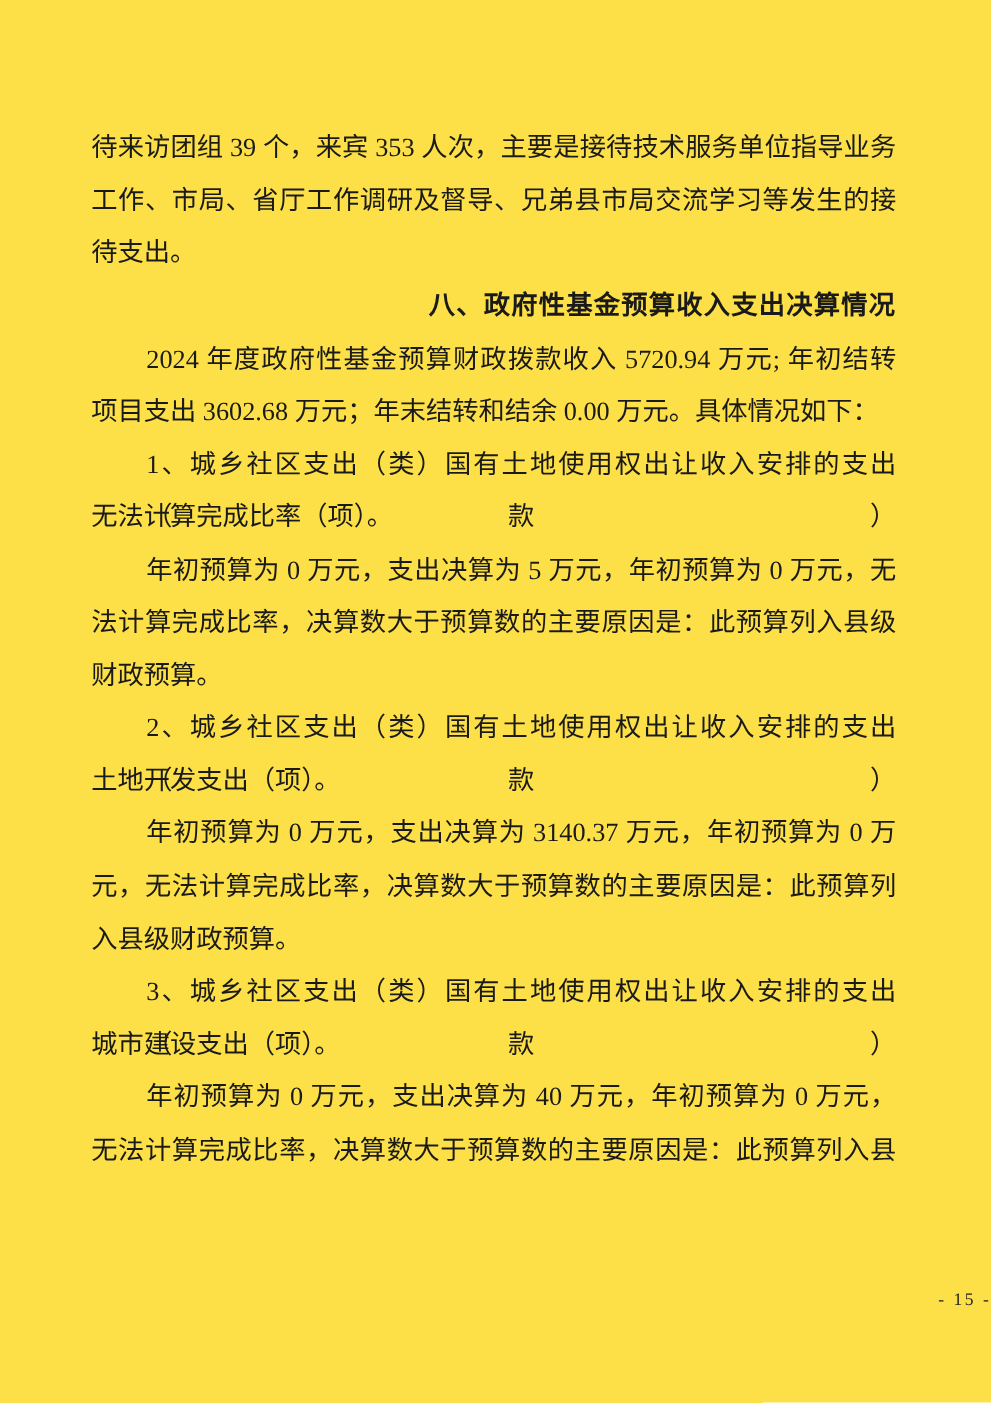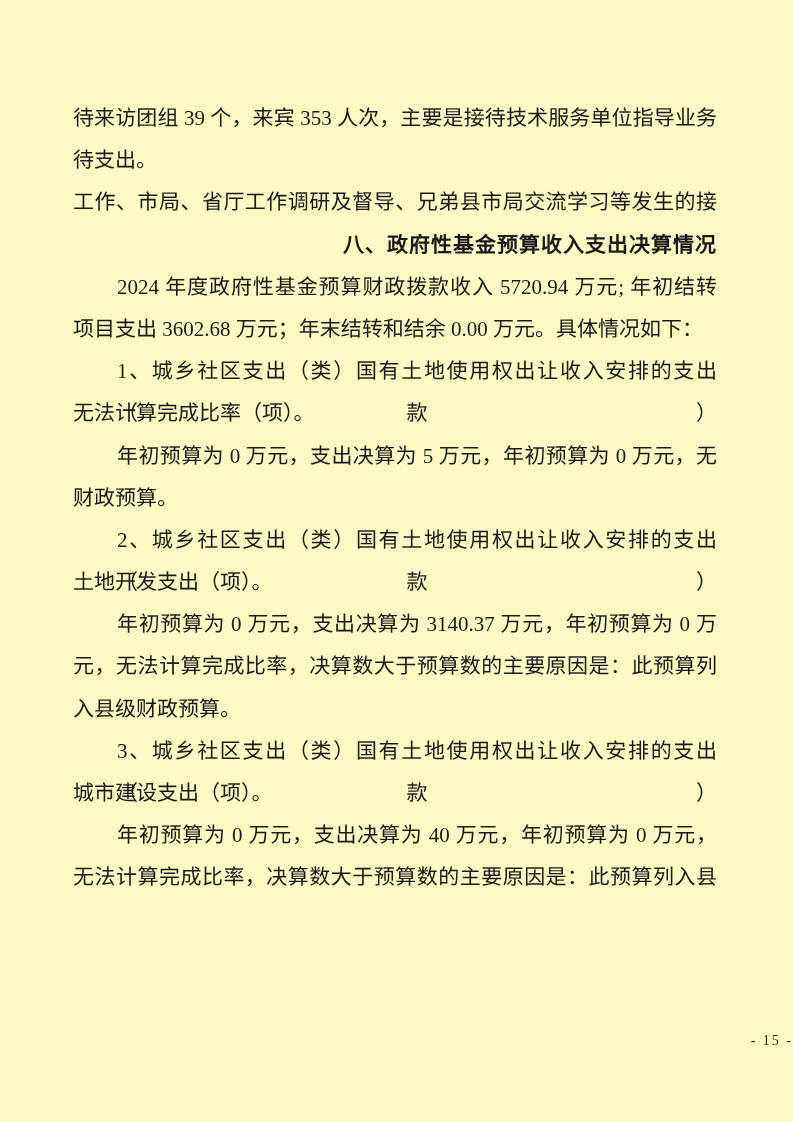--- a/index.html
+++ b/index.html
@@ -4,21 +4,21 @@
 <style>
   html, body {
     margin: 0;
     padding: 0;
     background: #ffffff;
   }
   .page {
     position: relative;
     width: 793px;
     height: 1122px;
-    background: #fef9c3;
+    background: #fde047;
     overflow: hidden;
     font-family: "Liberation Serif", "DejaVu Serif", serif;
     color: #1a1a1a;
   }
   .content {
     position: absolute;
     left: 73px;
     top: 97px;
     width: 644px;
   }
@@ -58,28 +58,29 @@
     color: #222222;
     font-family: "Liberation Serif", "DejaVu Serif", serif;
   }
 </style>
 </head>
 <body>
 
 <div class="page">
   <main class="content" id="body-lines">
       <div class="line fill">待来访团组 39 个，来宾 353 人次，主要是接待技术服务单位指导业务</div>
+      <div class="line fill">工作、市局、省厅工作调研及督导、兄弟县市局交流学习等发生的接</div>
       <div class="line">待支出。</div>
-      <div class="line fill">工作、市局、省厅工作调研及督导、兄弟县市局交流学习等发生的接</div>
       <div class="line heading indent">八、政府性基金预算收入支出决算情况</div>
       <div class="line indent fill">2024 年度政府性基金预算财政拨款收入 5720.94 万元; 年初结转</div>
       <div class="line">项目支出 3602.68 万元；年末结转和结余 0.00 万元。具体情况如下：</div>
       <div class="line indent fill">1、城乡社区支出（类）国有土地使用权出让收入安排的支出（款）</div>
       <div class="line">无法计算完成比率（项）。</div>
       <div class="line indent fill">年初预算为 0 万元，支出决算为 5 万元，年初预算为 0 万元，无</div>
+      <div class="line fill">法计算完成比率，决算数大于预算数的主要原因是：此预算列入县级</div>
       <div class="line">财政预算。</div>
       <div class="line indent fill">2、城乡社区支出（类）国有土地使用权出让收入安排的支出（款）</div>
       <div class="line">土地开发支出（项）。</div>
       <div class="line indent fill">年初预算为 0 万元，支出决算为 3140.37 万元，年初预算为 0 万</div>
       <div class="line fill">元，无法计算完成比率，决算数大于预算数的主要原因是：此预算列</div>
       <div class="line">入县级财政预算。</div>
       <div class="line indent fill">3、城乡社区支出（类）国有土地使用权出让收入安排的支出（款）</div>
       <div class="line">城市建设支出（项）。</div>
       <div class="line indent fill">年初预算为 0 万元，支出决算为 40 万元，年初预算为 0 万元，</div>
       <div class="line fill">无法计算完成比率，决算数大于预算数的主要原因是：此预算列入县</div>

